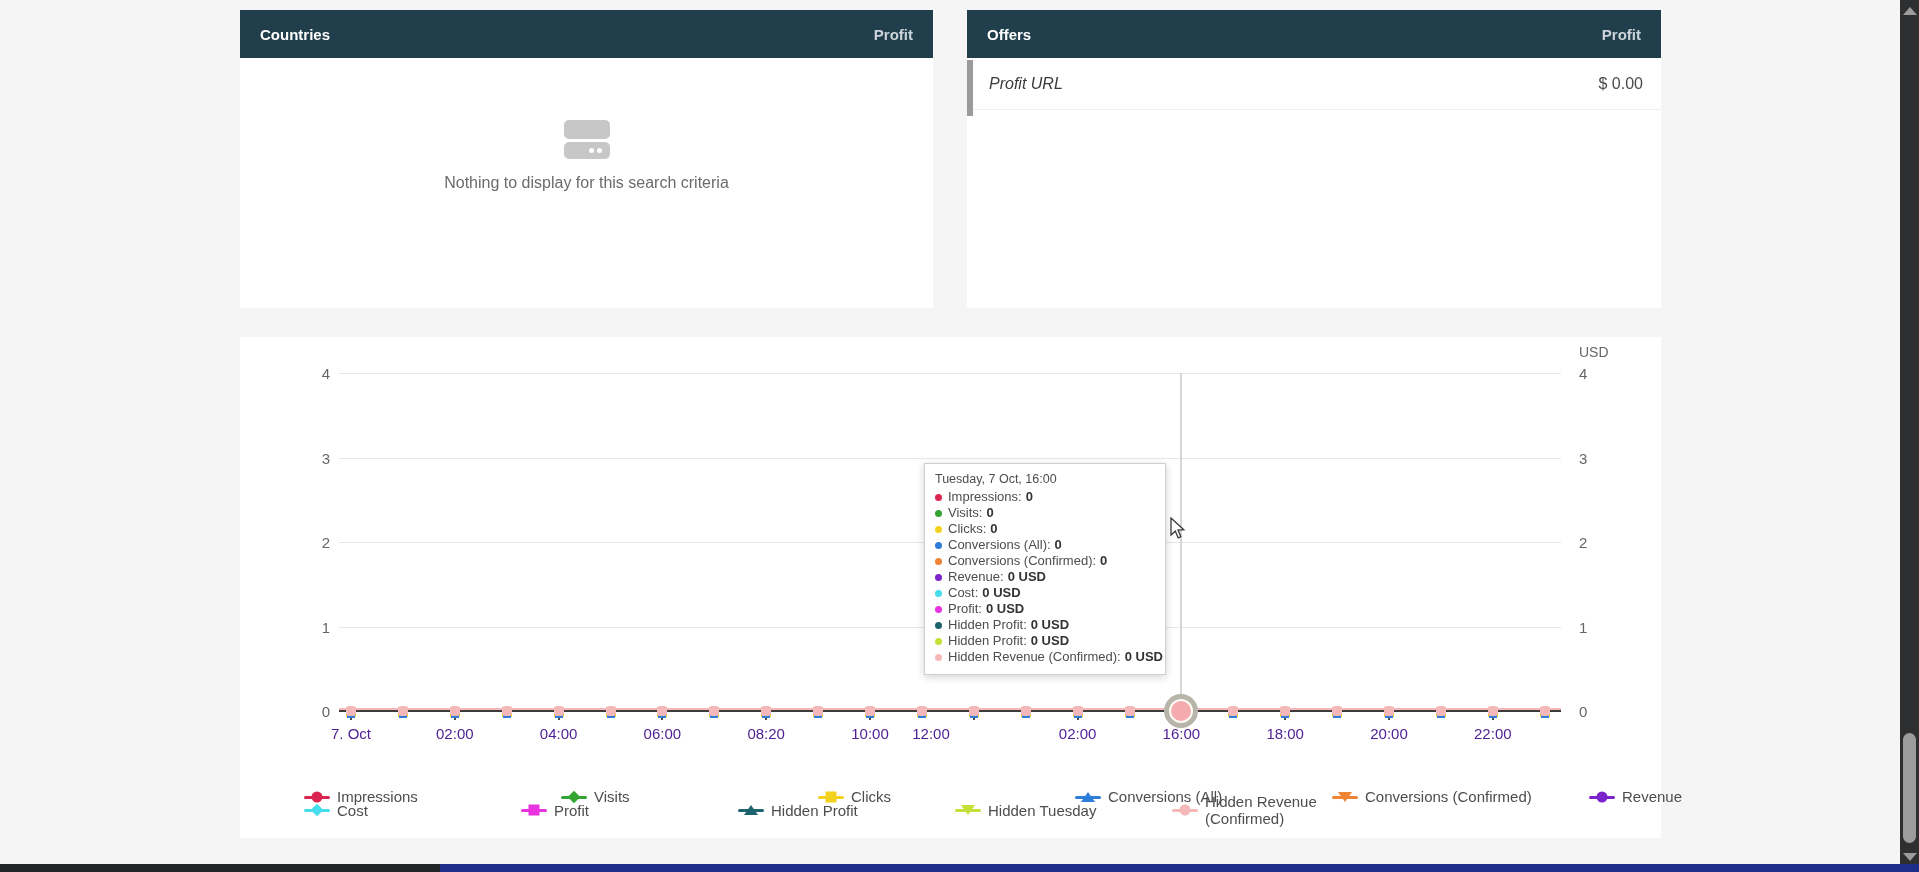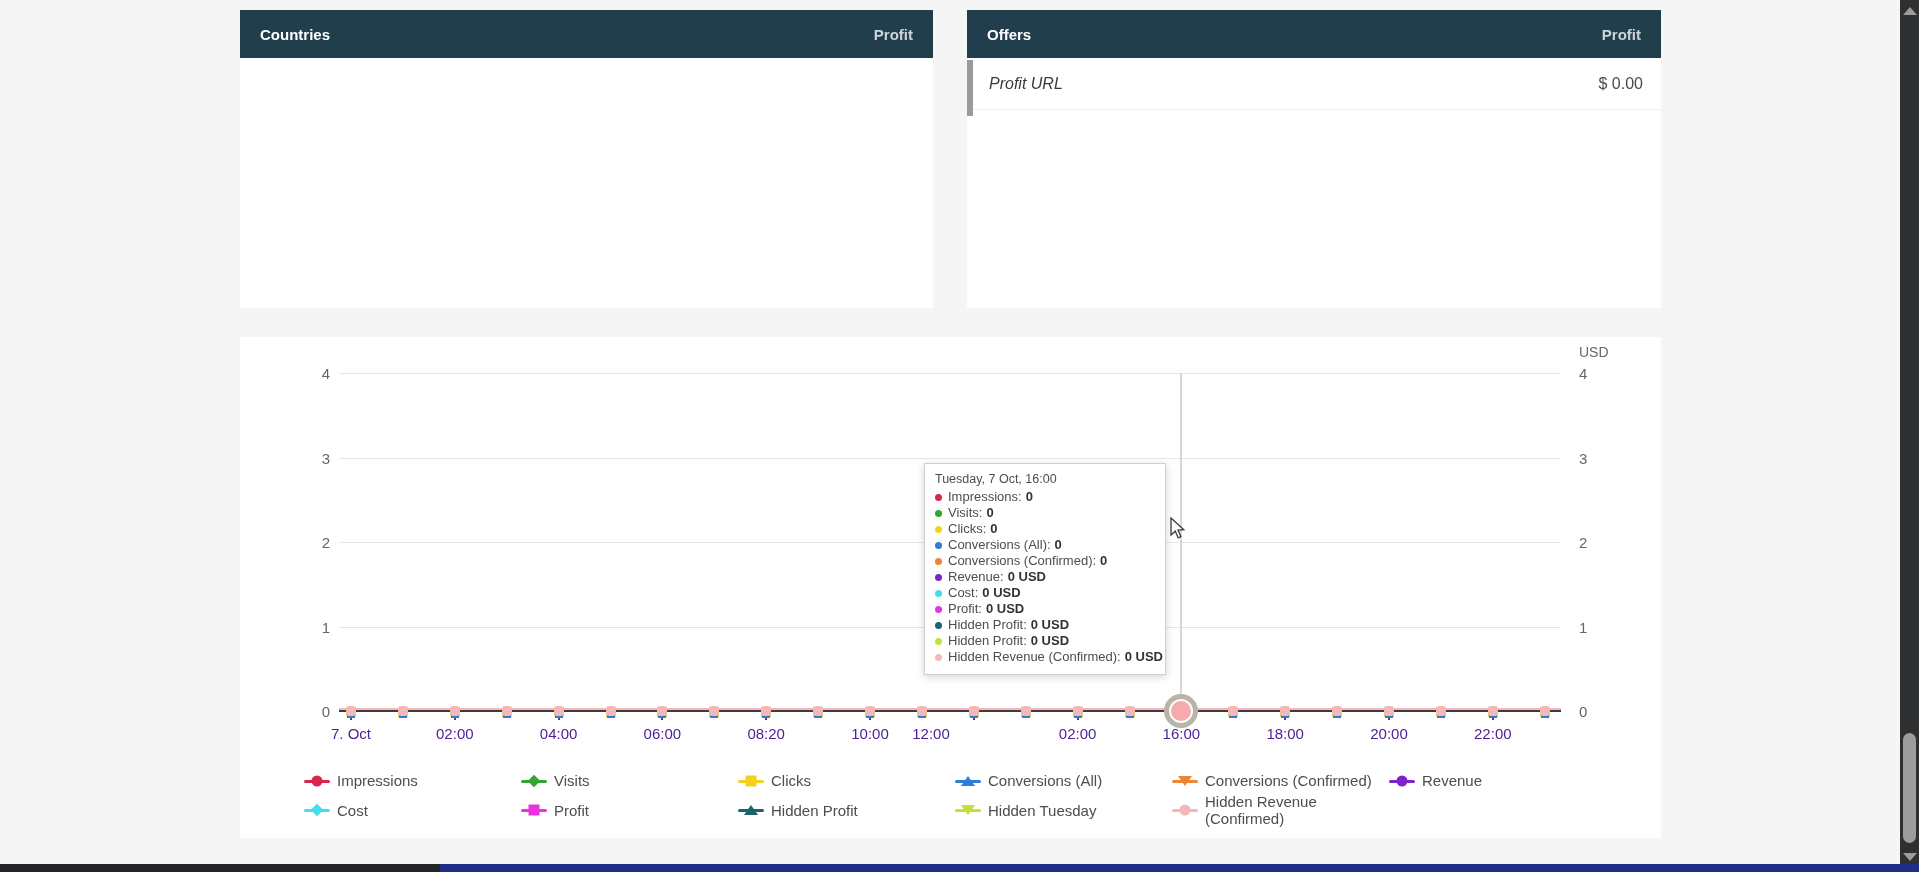--- a/index.html
+++ b/index.html
@@ -77,20 +77,29 @@
 
   #cursor { position:absolute; left:1170px; top:517px; z-index:30; pointer-events:none; }
 </style>
 </head>
 <body>
 
 <div class="panel" id="countries-panel">
   <div class="panel-header">
     <span class="panel-title">Countries</span>
     <span class="panel-metric">Profit</span>
+  </div>
+  <div class="empty-state">
+    <div class="card-icon">
+      <div class="bar-top"></div>
+      <div class="bar-bot"></div>
+      <div class="dot d1"></div>
+      <div class="dot d2"></div>
+    </div>
+    <div class="empty-text">Nothing to display for this search criteria</div>
   </div>
 </div>
 
 <div class="panel" id="offers-panel">
   <div class="panel-header">
     <span class="panel-title">Offers</span>
     <span class="panel-metric">Profit</span>
   </div>
   <div class="offers-scrollbar"></div>
   <div class="offer-row">
@@ -317,21 +326,21 @@
           <span class="tt-bullet" style="background: rgb(195, 225, 55);"></span>
           <span>Hidden Profit:</span>
           <span class="tt-val">0 USD</span>
         </div>
         <div class="tt-row">
           <span class="tt-bullet" style="background: rgb(245, 184, 185);"></span>
           <span>Hidden Revenue (Confirmed):</span>
           <span class="tt-val">0 USD</span>
         </div>
       </div>
-      <div class="legend-row" style="top: 435px;">
+      <div class="legend-row" style="top: 451px; gap: 40px;">
         <div class="legend-item">
           <span class="lg-marker">
             <span class="lg-line" style="background: rgb(217, 37, 80);"></span>
             <span class="lg-shape shape-circle" style="background: rgb(217, 37, 80);"></span>
           </span>
           <span class="lg-label">Impressions</span>
         </div>
         <div class="legend-item">
           <span class="lg-marker">
             <span class="lg-line" style="background: rgb(51, 165, 50);"></span>

